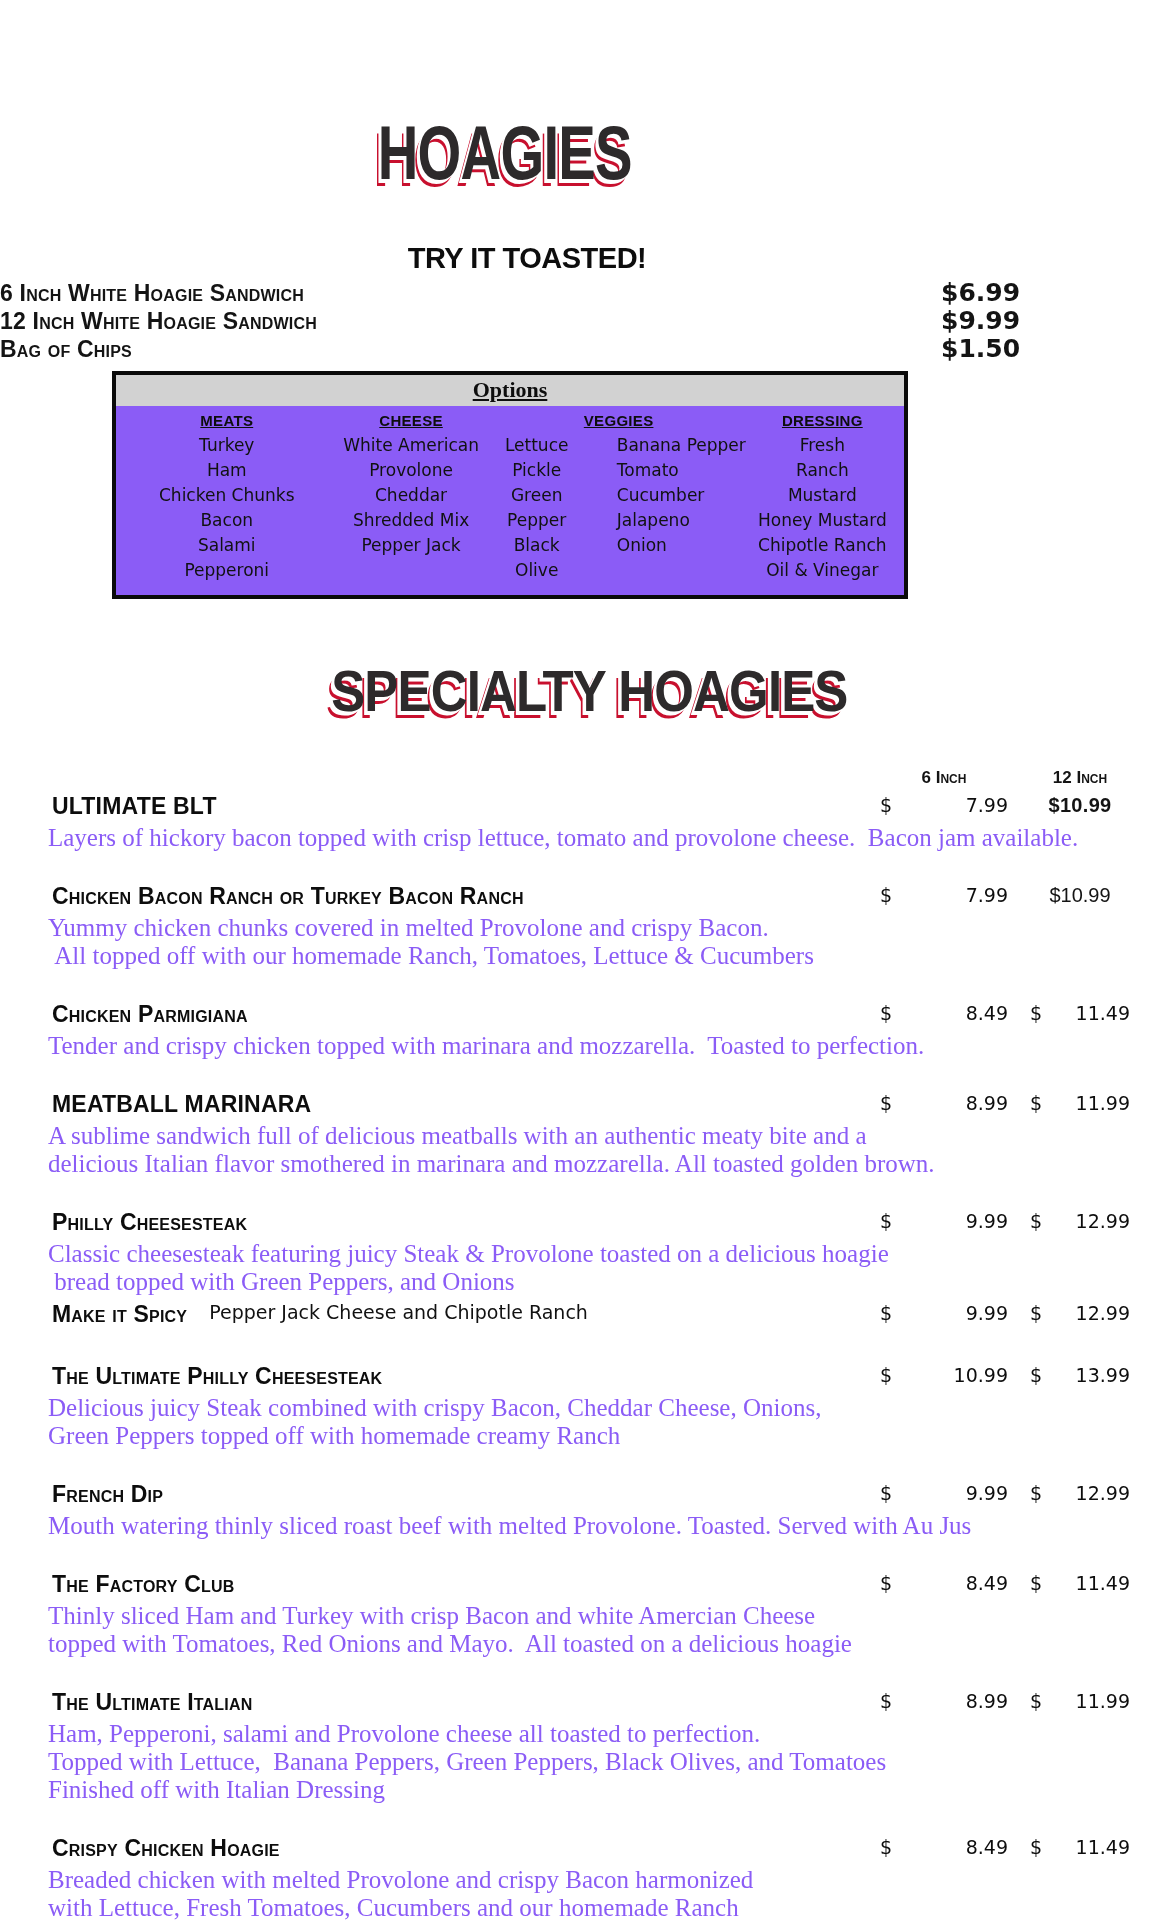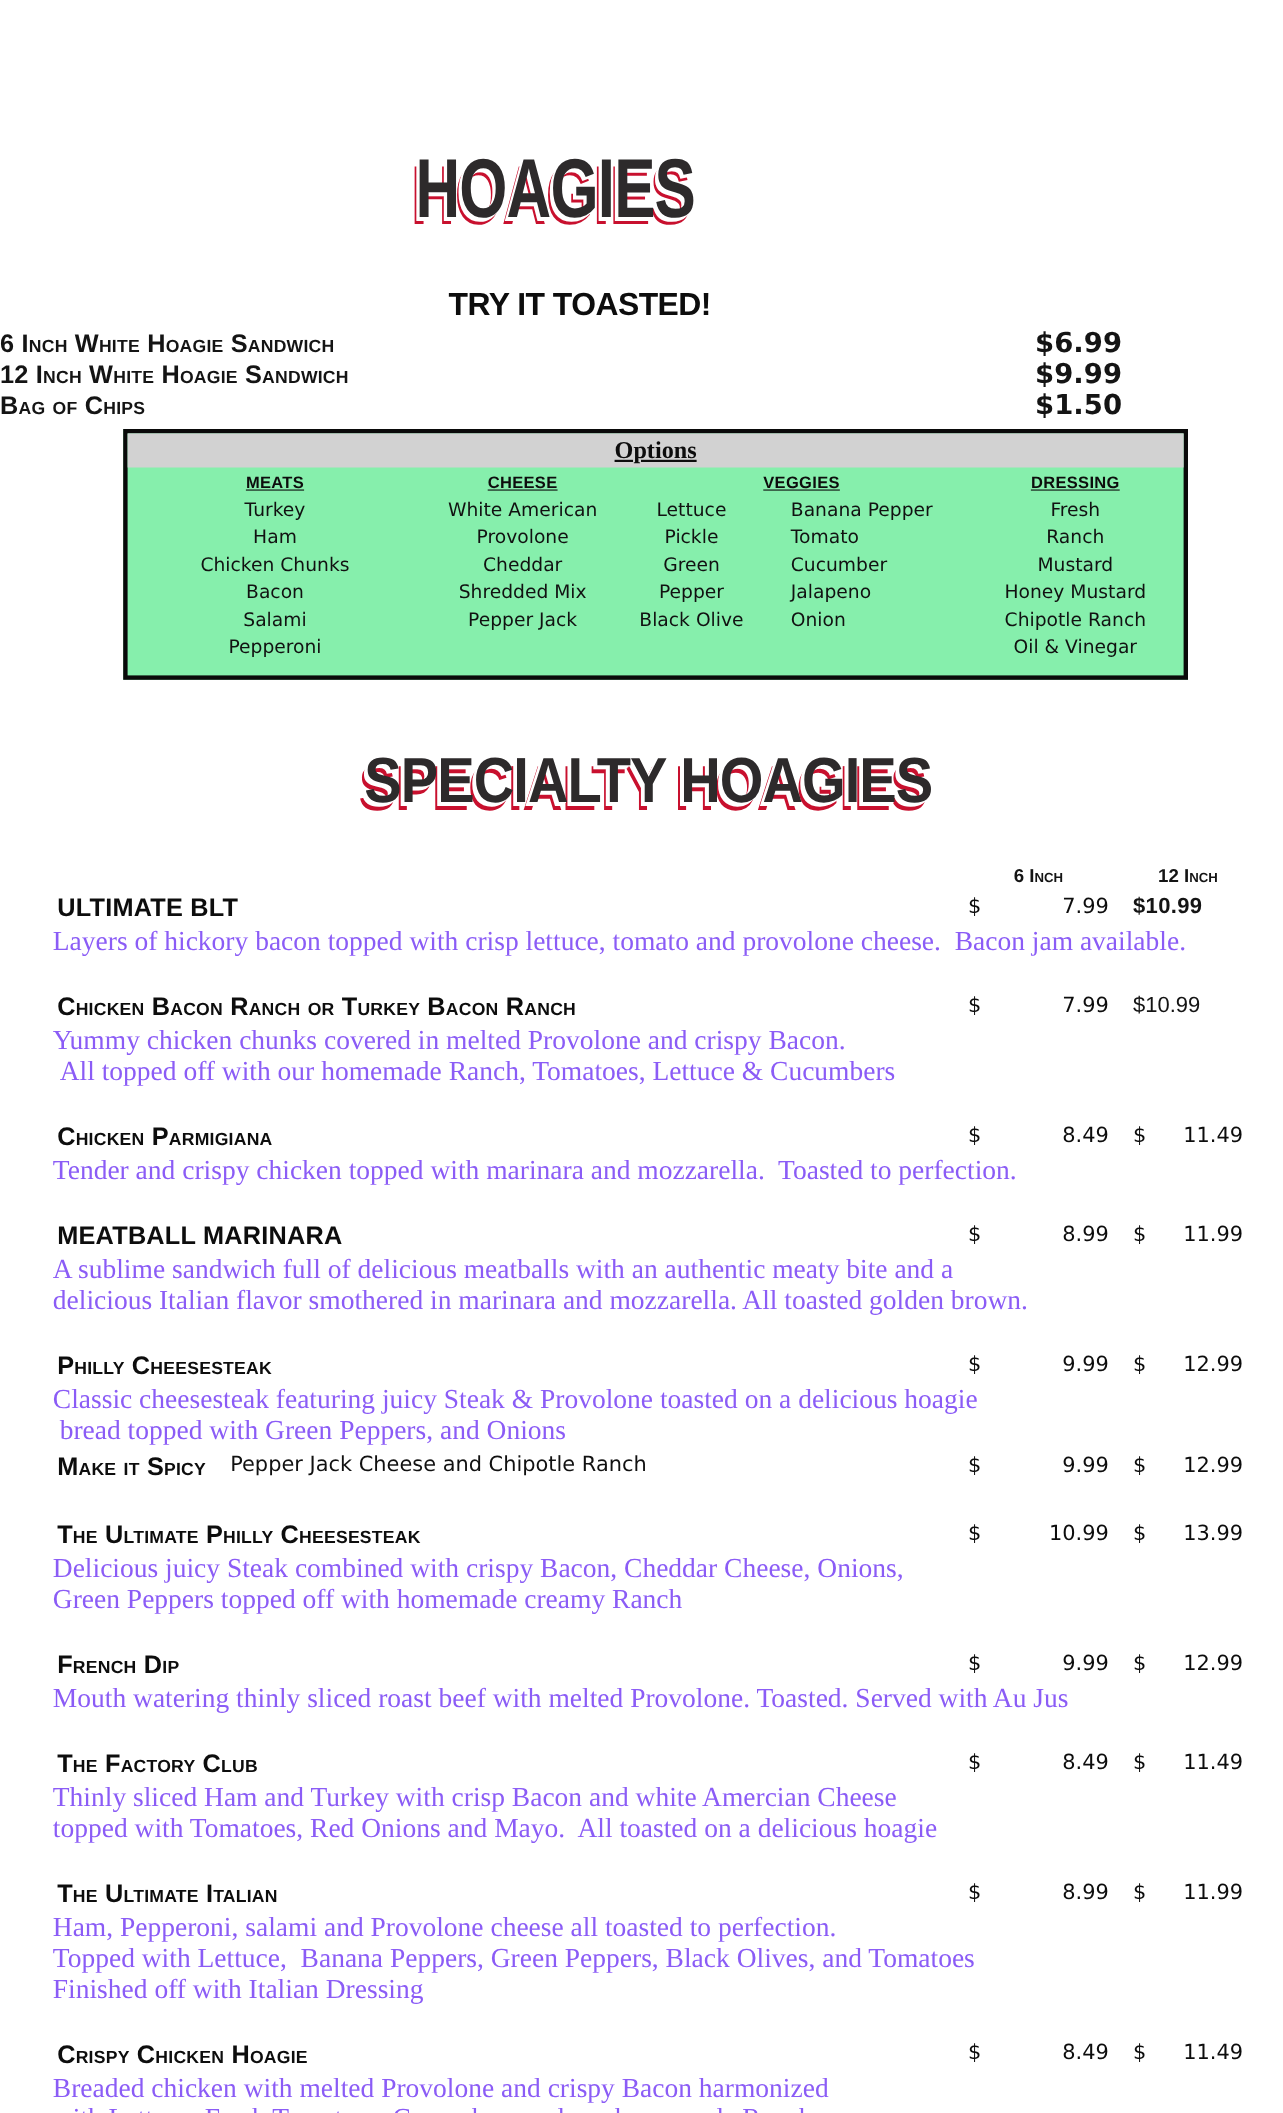--- a/index.html
+++ b/index.html
@@ -27,41 +27,41 @@
     content:attr(data-text);
     position:absolute; left:-6px; top:7px;
     color:#c8102e; z-index:-1;
     text-shadow:none;
   }
   .title-wrap { text-align:center; }
   #main-title   { font-size:76px; transform:scaleX(0.74); }
   #specialty-title { font-size:58px; transform:scaleX(0.88); }
 
   
-  .header-block { width:1010px; margin:0 auto 0 0; padding-top:85px; }
+  .header-block { width:1010px; margin:0 auto 0 0; padding-top:66px; }
   .subtitle {
     text-align:center; transform:translateX(22px);
     font-weight:bold; font-size:29px; letter-spacing:-0.5px; color:#0d0d0d;
     margin-top:2px;
   }
   .top-items { margin-top:4px; }
   .top-item { display:flex; width:1088px; line-height:28px; }
   .ti-name {
     flex:0 0 850px; text-align:left;
     font-weight:bold; font-variant:small-caps; font-size:23px; letter-spacing:0.2px;
   }
   .ti-price {
     flex:0 0 74px; margin-left:91px; text-align:center;
     font-family:"DejaVu Sans", sans-serif; font-weight:bold; font-size:25px;
   }
 
   
   .options-box {
-    margin:8px 0 0 112px; width:968px;
-    border:4px solid #0a0a0a; background:#86efac; box-sizing:border-box;
+    margin:8px 0 0 112px; width:796px;
+    border:4px solid #0a0a0a; background:#8b5cf6; box-sizing:border-box;
   }
   .options-header {
     background:#d2d2d2; text-align:center; padding:2px 0 3px 0;
   }
   .options-header span {
     font-family:"Liberation Serif", serif; font-weight:bold; font-size:22px;
     text-decoration:underline; color:#0d0d0d;
   }
   .options-cols { display:flex; padding:6px 6px 12px 6px;justify-content:center; }
   .opt-col { box-sizing:border-box; }
@@ -101,21 +101,21 @@
   }
   .sp-item.big .sp-name { font-size:26px; letter-spacing:0.4px; }
   .sp-inline {
     flex:0 1 auto; margin-left:18px; padding-top:2px;
     font-family:"DejaVu Sans", sans-serif; font-size:19px; color:#111;
   }
   .sp-fill { flex:1 1 auto; }
   .price-block { flex:0 0 250px; display:flex; padding-top:3px; }
   .p6  { flex:0 0 128px; display:flex; justify-content:space-between; }
   .p12 { flex:0 0 100px; margin-left:22px; display:flex; justify-content:space-between; }
-  .p12.combined { justify-content:flex-start; }
+  .p12.combined { justify-content:center; }
   .cur, .amt {
     font-family:"DejaVu Sans", sans-serif; font-size:19px; color:#0d0d0d;
   }
   .p12 .combined-amt { font-family:"Liberation Sans", sans-serif; font-size:20px; }
   .p12 .combined-amt.bold { font-weight:bold; letter-spacing:0.3px; }
   .sp-desc {
     white-space:pre-wrap;
     font-family:Liberation Serif, serif; font-size:25px; line-height:28px; color:#8b5cf6;
   }
 </style>

